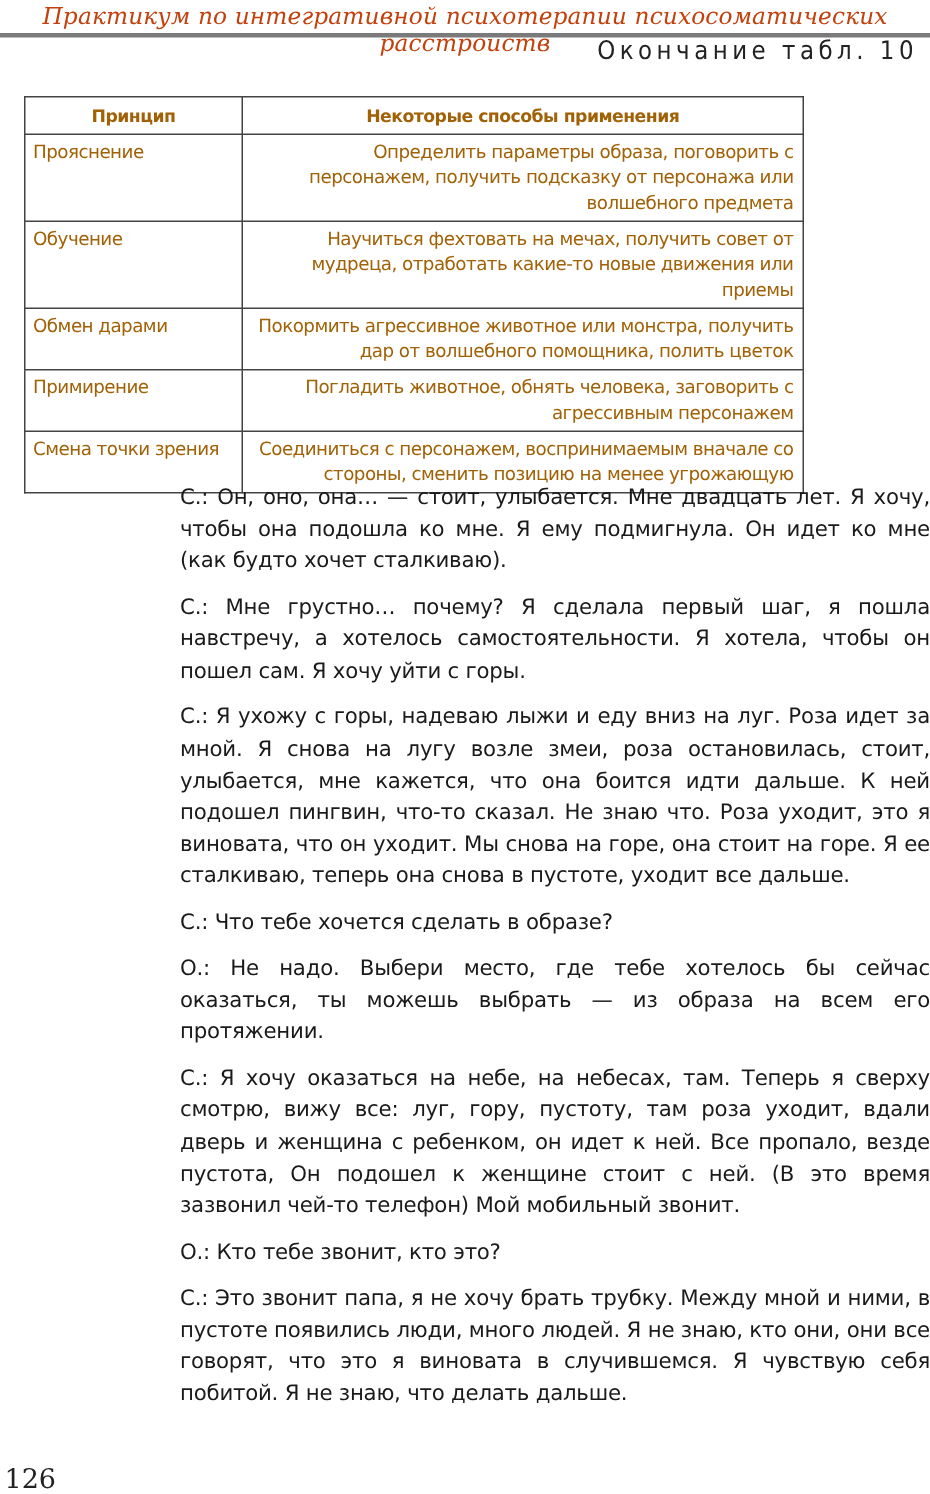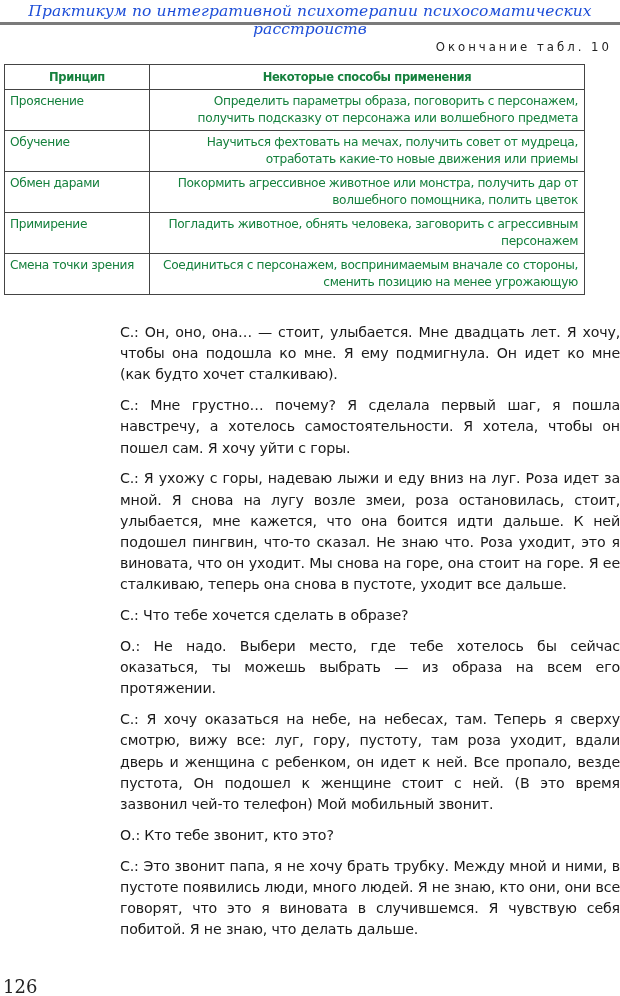--- a/index.html
+++ b/index.html
@@ -1,30 +1,30 @@
 <!DOCTYPE html>
 <html><head>
   <meta charset="utf-8">
   <style>
     html, body { margin:0; padding:0; background:#fff; }
     body { width:620px; height:996px; position:relative; overflow:hidden; color:#1a1a1a; }
     .running-head {
       position:absolute; left:0; top:2px; width:620px; text-align:center;
-      font-family:"DejaVu Serif", serif; font-style:italic; font-size:15.5px; color:#1d4ed8;
+      font-family:"DejaVu Serif", serif; font-style:italic; font-size:15.5px; color:#c2410c;
       letter-spacing:0.1px;
     }
     .head-rule { position:absolute; left:0; top:22px; width:620px; height:3px; background:#7a7a7a; }
     .table-caption {
-      position:absolute; right:8px; top:39px;
-      font-family:"DejaVu Sans Condensed","DejaVu Sans", sans-serif; font-size:13px; letter-spacing:3px; color:#222;
+      position:absolute; right:8px; top:24px;
+      font-family:"DejaVu Sans Condensed","DejaVu Sans", sans-serif; font-size:17px; letter-spacing:3px; color:#222;
     }
     table.principles {
-      position:absolute; left:4px; top:64px; width:581px;
+      position:absolute; left:16px; top:64px; width:520px;
       border-collapse:collapse;
-      font-family:"DejaVu Sans", sans-serif; font-size:12.2px; color:#15803d;
+      font-family:"DejaVu Sans", sans-serif; font-size:12.2px; color:#a16207;
       letter-spacing:-0.35px;
     }
     table.principles th, table.principles td {
       border:1.5px solid #444; vertical-align:top; text-align:left;
     }
     table.principles th { font-weight:bold; text-align:center; height:24px; vertical-align:middle; padding:0 6px; font-size:11.5px; }
     table.principles td { padding:3px 6px 3px 5px; line-height:17px; height:34px; }
     table.principles td.col1 { width:132px; }
     table.principles td.col2 { padding-left:5px;text-align:right; }
     .body-text {

